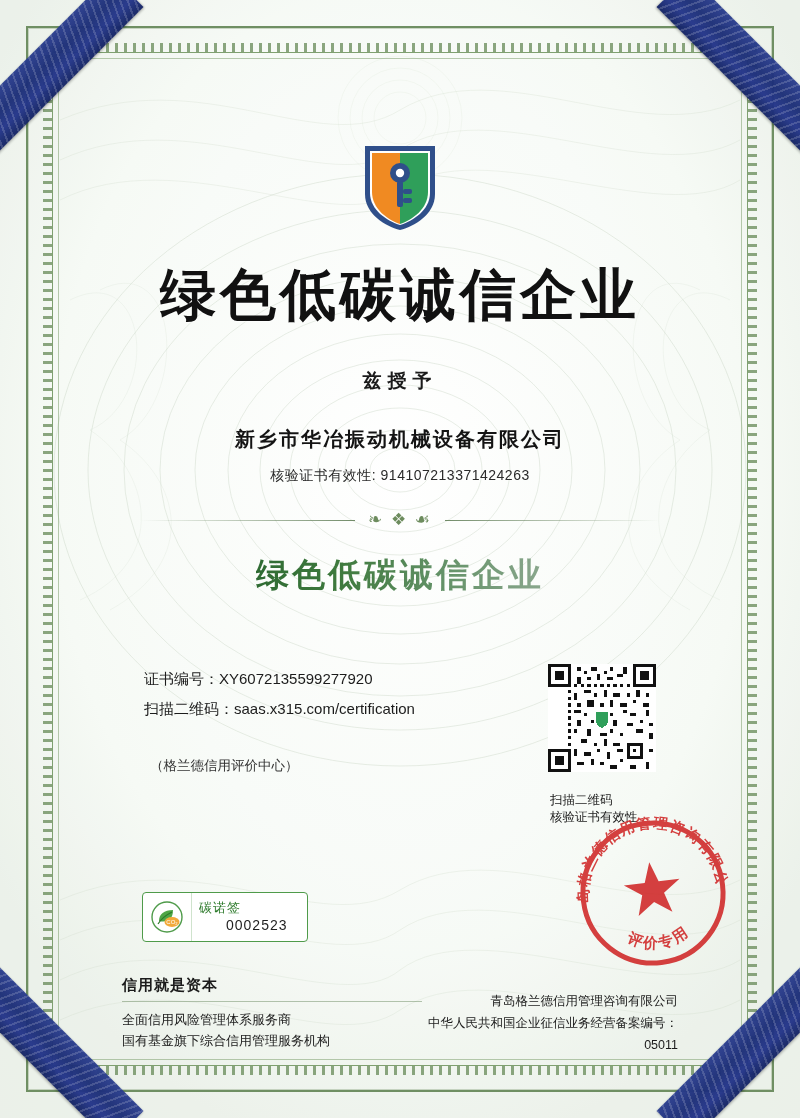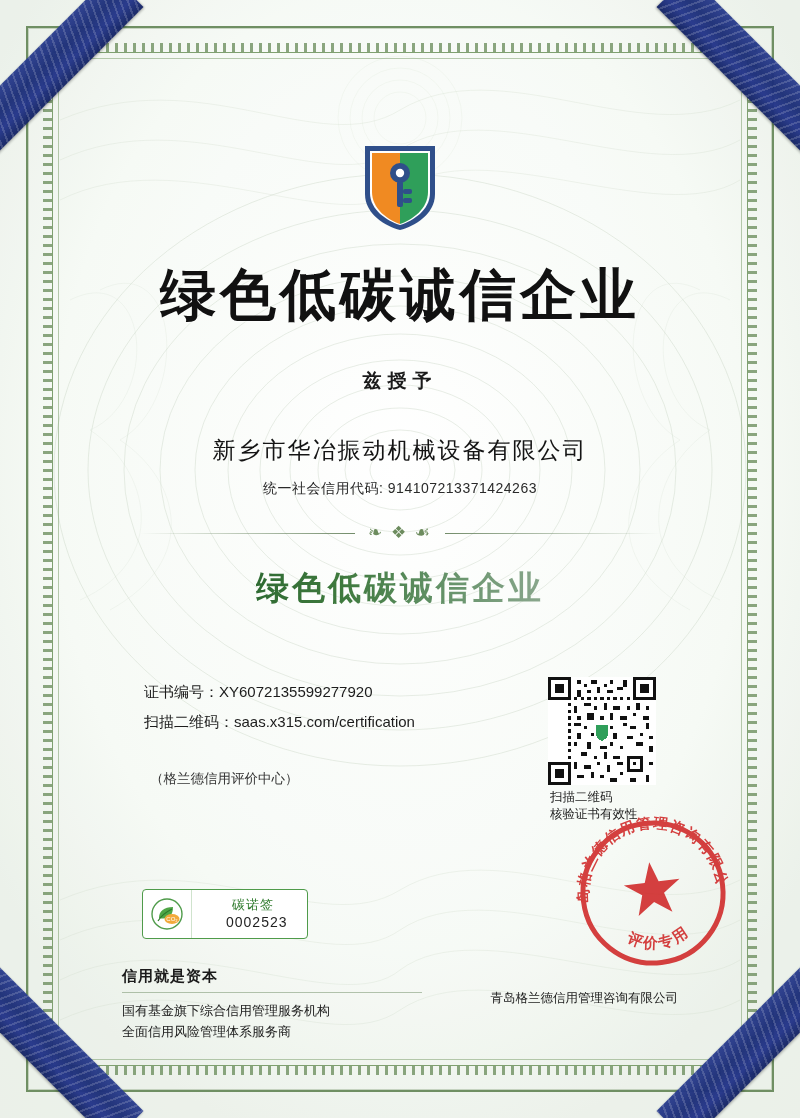--- a/index.html
+++ b/index.html
@@ -110,23 +110,23 @@
 
   .award-line {
     margin-top: 34px;
     font-size: 19px;
     font-weight: bold;
     letter-spacing: 6px;
     color: #1b1b1b;
   }
 
   .company {
-    margin-top: 41px;
-    font-size: 23px;
-    font-weight: normal;
+    margin-top: 32px;
+    font-size: 20px;
+    font-weight: bold;
     letter-spacing: 2px;
     color: #141414;
   }
 
   .credit-code {
     margin-top: 14px;
     font-size: 14px;
     color: #2a2a2a;
     letter-spacing: 0.5px;
   }
@@ -196,21 +196,21 @@
     padding-right: 4px;
   }
   .qr {
     width: 108px;
     height: 108px;
     position: relative;
     background: #ffffff;
   }
   .qr svg { display: block; }
   .qr-caption {
-    margin-top: 4px;
+    margin-top: 20px;
     font-size: 12.5px;
     color: #1c1c1c;
     line-height: 17px;
     text-align: left;
     padding-left: 2px;
   }
 
   
   .badge-row {
     margin-top: 66px;
@@ -241,38 +241,37 @@
     display: flex;
     flex-direction: column;
     justify-content: center;
     padding-left: 7px;
   }
   .badge-label {
     font-size: 13px;
     color: #2d7a2b;
     letter-spacing: 1px;
     line-height: 16px;
-    text-align: center;
   }
   .badge-num {
     font-size: 14px;
     color: #1f1f1f;
     letter-spacing: 1px;
     line-height: 18px;
     margin-left: 27px;
   }
 
   
   .footer {
     margin-top: 26px;
     width: 560px;
     position: relative;
     display: flex;
     justify-content: space-between;
-    align-items: flex-start;
+    align-items: center;
   }
   .footer-left {
     font-size: 13px;
     color: #1b1b1b;
     line-height: 21px;
     padding-left: 2px;
   }
   .footer-left .slogan {
     font-size: 15px;
     font-weight: bold;
@@ -385,21 +384,21 @@
           <rect x="42" y="58" width="9" height="5" rx="2"></rect>
         </g>
       </svg>
     </div>
 
     <div class="main-title">绿色低碳诚信企业</div>
 
     <div class="award-line">兹授予</div>
 
     <div class="company">新乡市华冶振动机械设备有限公司</div>
-    <div class="credit-code">统一社会信用代码: 914107213371424263</div>
+    <div class="credit-code">核验证书有效性: 914107213371424263</div>
 
     <div class="divider">
       <div class="line"></div>
       <div class="line right"></div>
       <div class="orn">❧ ❖ ☙</div>
     </div>
 
     <div class="honor">绿色低碳诚信企业</div>
 
     <div class="details-row">
@@ -555,25 +554,26 @@
           <span class="badge-label">碳诺签</span>
           <span class="badge-num">0002523</span>
         </div>
       </div>
     </div>
 
     <div class="footer">
       <div class="footer-left">
         <div class="slogan">信用就是资本</div>
         <div class="sep"></div>
+        <div>全面信用风险管理体系服务商</div>
         <div>国有基金旗下综合信用管理服务机构</div>
-        <div>全面信用风险管理体系服务商</div>
       </div>
       <div class="footer-right">
         <div>青岛格兰德信用管理咨询有限公司</div>
+        <div>中华人民共和国企业征信业务经营备案编号：05011</div>
       </div>
     </div>
   </div>
 
   <div class="seal">
     <svg viewBox="0 0 178 178" xmlns="http://www.w3.org/2000/svg">
       <defs>
         <path id="sealTop" d="M 24,89 A 65,65 0 0 1 154,89"></path>
         <path id="sealBottom" d="M 34,89 A 55,55 0 0 0 144,89"></path>
       </defs>

